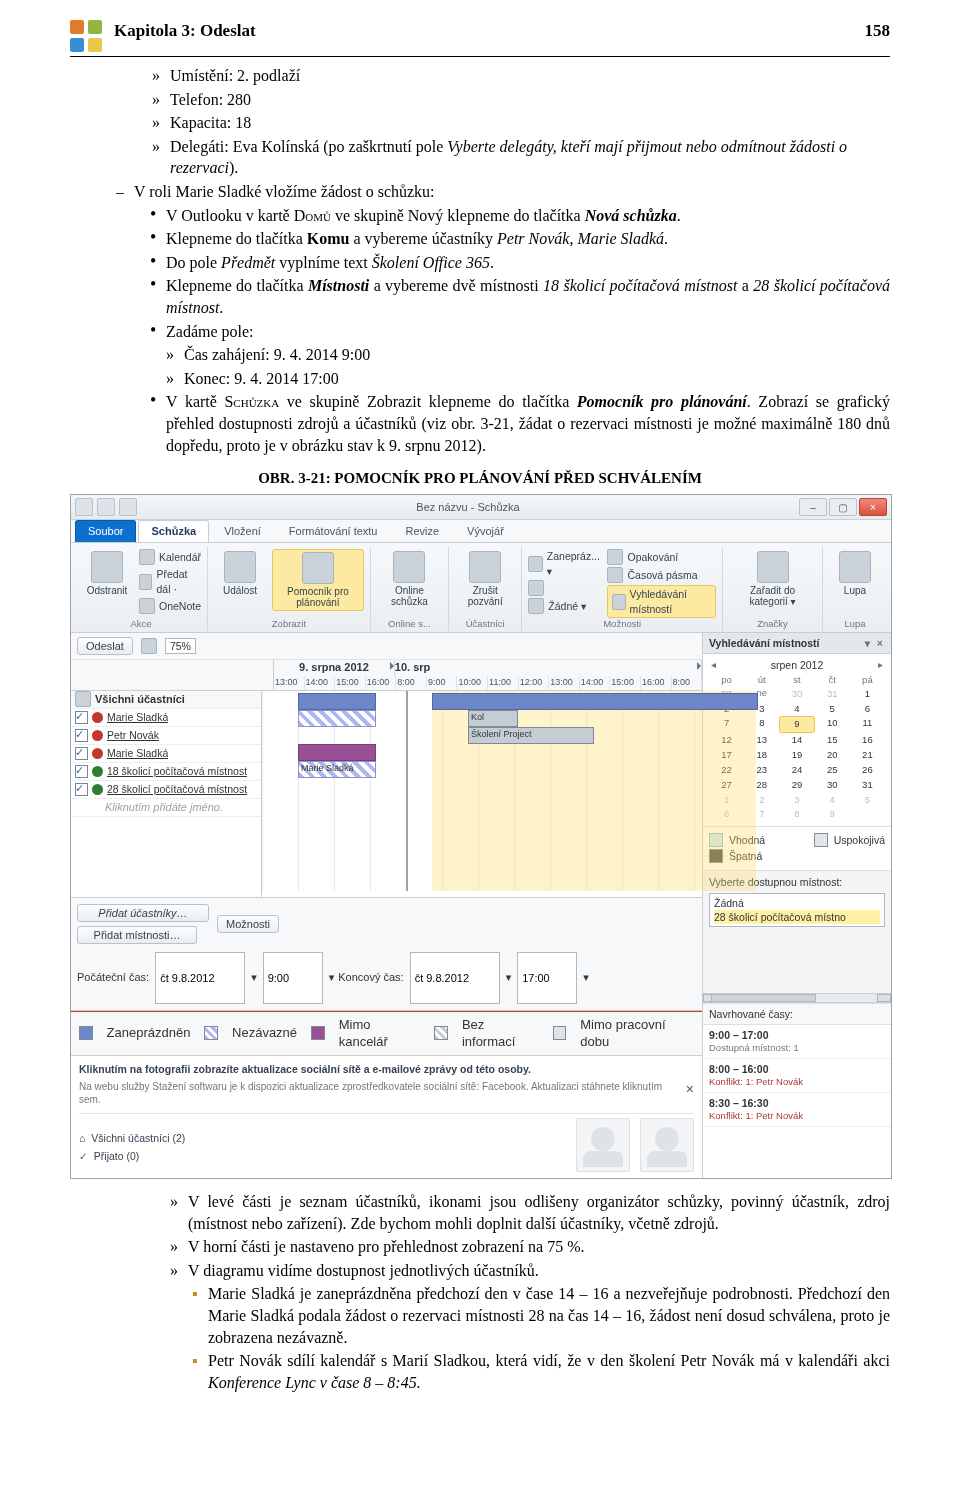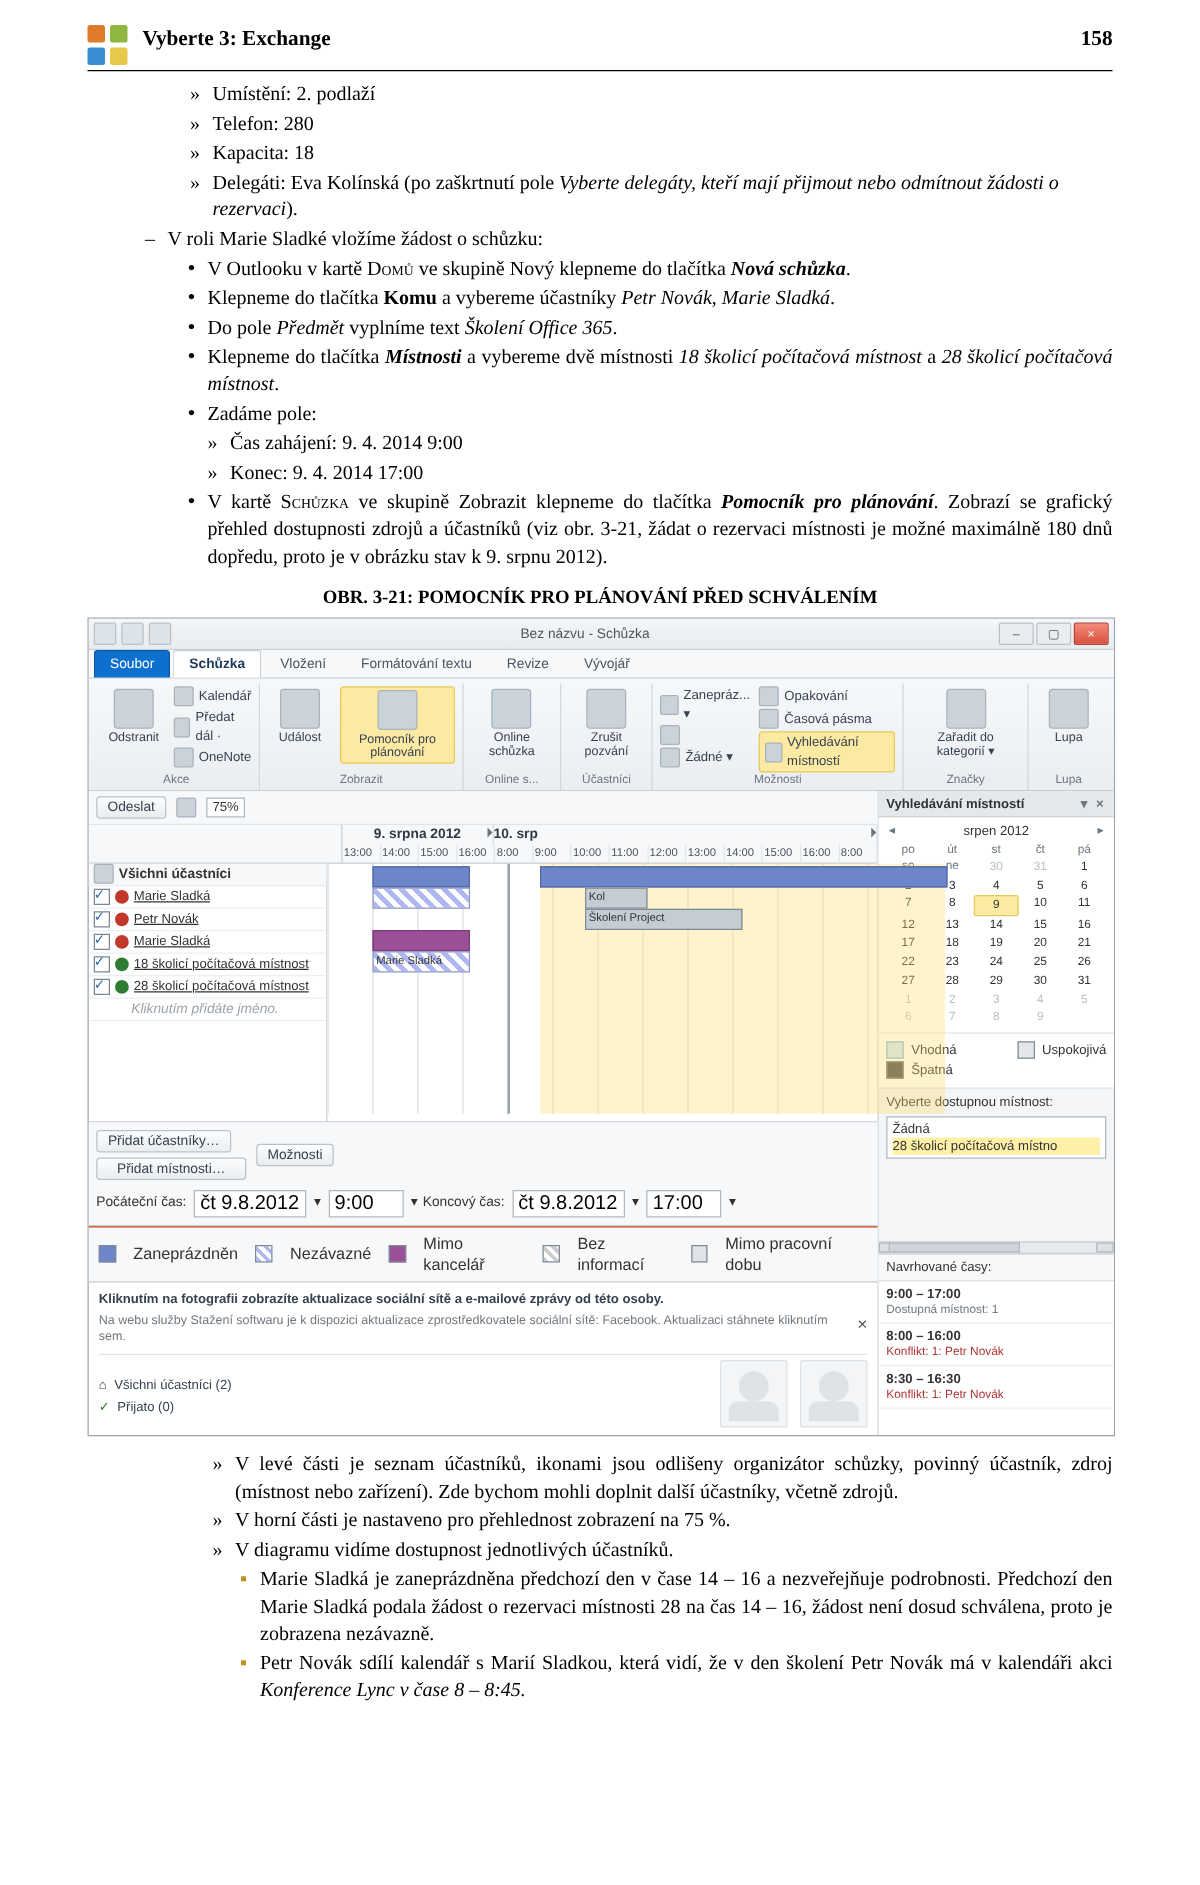--- a/index.html
+++ b/index.html
@@ -187,21 +187,21 @@
   }
   .ol-block.busy{background:#6d85c9; border-color:#51679e;}
   .ol-block.tent{background:repeating-linear-gradient(45deg,#aeb7ef 0 4px,#fff 4px 8px); border-color:#8a93c9;}
   .ol-block.purple{background:#9b4f96; border-color:#7a3d76;}
   .ol-day-divider{position:absolute; top:0; bottom:0; width:2px; background:#9aa3ab;}
 
   .ol-add-row {
     display:flex; gap:8px; padding:6px; border-bottom:1px solid #c9ced3; background:#f6f8fa; flex-wrap:wrap; align-items:center;
   }
   .ol-input {
-    border:1px solid #b0b8bf; background:#fff; padding:1px 4px; font-size:16px; height:18px;
+    border:1px solid #b0b8bf; background:#fff; padding:16px 4px; font-size:11px; height:18px;
   }
   .ol-time-row { display:flex; align-items:center; gap:6px;}
   .ol-legend {
     display:flex; gap:14px; padding:4px 8px; border-top:1px solid #c2410c; border-bottom:1px solid #c9ced3; font-size:13px; align-items:center;
     background:#f6f8fa;
   }
   .ol-leg-sw{width:12px;height:12px;border:1px solid #7f8a94;}
   .ol-leg-sw.busy{background:#6d85c9;}
   .ol-leg-sw.tent{background:repeating-linear-gradient(45deg,#aeb7ef 0 3px,#fff 3px 6px);}
   .ol-leg-sw.out{background:#9b4f96;}
@@ -265,21 +265,21 @@
 <body>
 
 <div class="page">
   <div class="header-row">
     <div class="logo">
       <div class="sq a"></div>
         <div class="sq b"></div>
         <div class="sq c"></div>
         <div class="sq d"></div>
     </div>
-    <div class="chapter-title">Vyberte 3: Exchange</div>
+    <div class="chapter-title">Kapitola 3: Odeslat</div>
     <div class="page-number">158</div>
   </div>
 
   <ul class="lvl1">
     <li>Umístění: 2. podlaží</li>
     <li>Telefon: 280</li>
     <li>Kapacita: 18</li>
     <li>
       <span>Delegáti: Eva Kolínská (po zaškrtnutí pole </span><span class="italic">Vyberte delegáty, kteří mají přijmout nebo odmítnout žádosti o rezervaci</span><span>).</span>
     </li>
@@ -500,21 +500,21 @@
               <div class="ol-block tent" style="top: 19px; left: 36px; width: 72px;"></div>
               <div class="ol-block " style="top: 19px; left: 206px; width: 44px;">Kol</div>
               <div class="ol-block " style="top: 36px; left: 206px; width: 120px;">Školení Project</div>
               <div class="ol-block purple" style="top: 53px; left: 36px; width: 72px;"></div>
               <div class="ol-block tent" style="top: 70px; left: 36px; width: 72px;">Marie Sladká</div>
             </div>
         </div>
 
         <div class="ol-add-row">
           <div style="display:flex;flex-direction:column;gap:4px;">
-            <button class="ol-btn" style="width:108px;">Přidat účastníky…</button>
+            <button class="ol-btn" style="width:132px;font-style:italic;">Přidat účastníky…</button>
             <button class="ol-btn" style="width:120px;">Přidat místnosti…</button>
           </div>
           <button class="ol-btn">Možnosti</button>
           <div style="display:flex;flex-direction:row;gap:4px;">
             <div class="ol-time-row">
               <span>Počáteční čas:</span>
               <input class="ol-input" style="width: 80px;" value="čt 9.8.2012">
               <span>▾</span>
               <input class="ol-input" style="width: 50px;" value="9:00">
               <span>▾</span>

